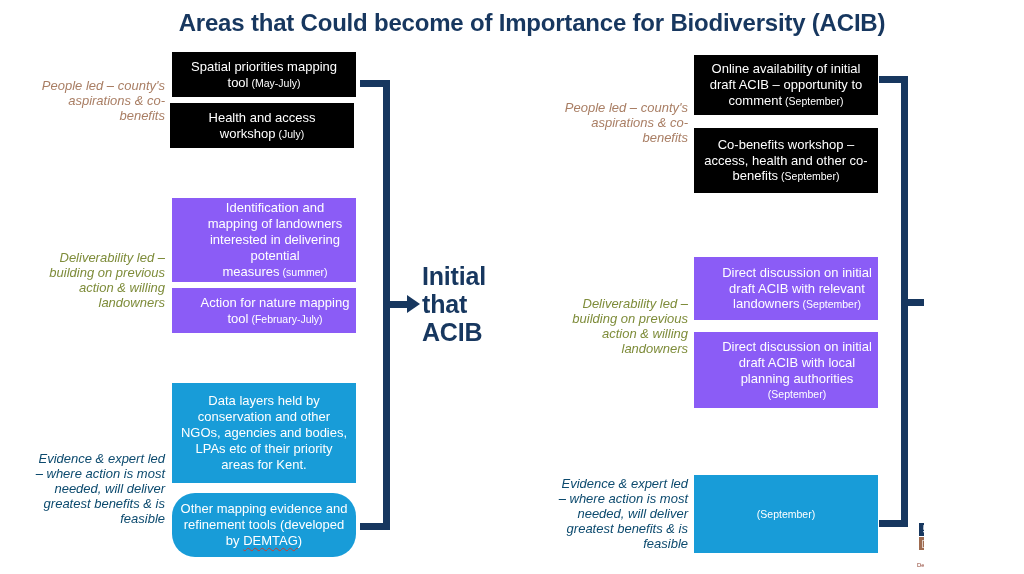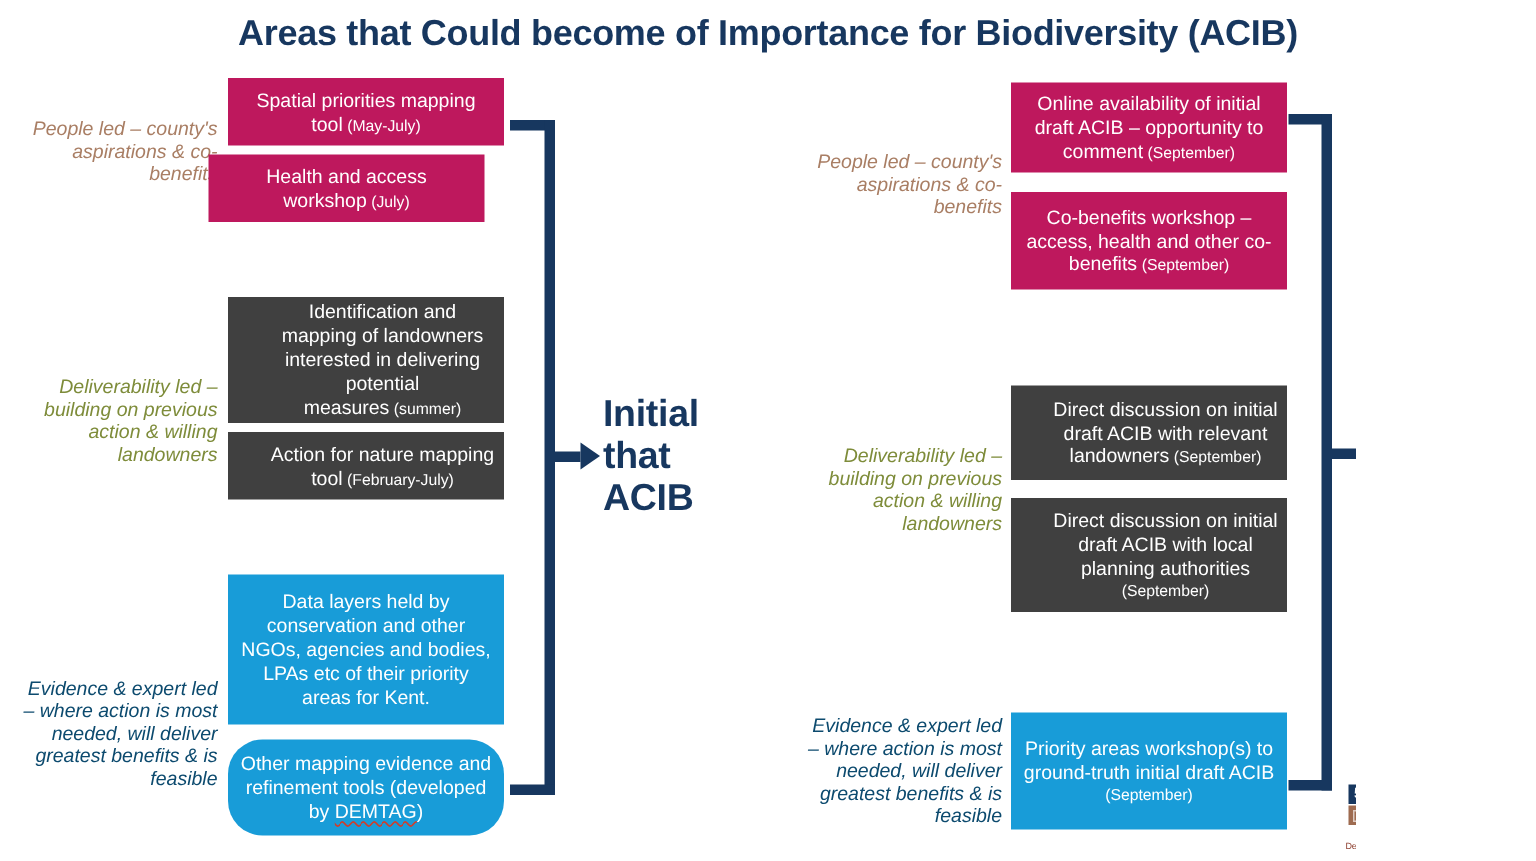--- a/index.html
+++ b/index.html
@@ -1,20 +1,21 @@
 <!DOCTYPE html>
 <html><head>
 <meta charset="utf-8">
 <style>
   * { margin:0; padding:0; box-sizing:border-box; }
   html,body { background:#ffffff; }
   body { font-family:"Liberation Sans", sans-serif; }
   #canvas {
     position:relative; width:904px; height:574px; background:#ffffff;
     overflow:hidden;
+    margin-left:20px;
   }
 
   
   .title {
     position:absolute; top:9px; left:0; width:1024px; text-align:center;
     font-size:24px; font-weight:bold; color:#17375f; letter-spacing:-0.2px;
   }
 
   
   .group-label {
@@ -24,22 +25,22 @@
   .label-people  { color:#a97e64; }
   .label-deliver { color:#7e8c3a; }
   .label-evidence{ color:#0c4a6e; }
 
   
   .box {
     position:absolute; width:184px; color:#ffffff; text-align:center;
     font-size:13px; line-height:1.22; display:flex; flex-direction:column;
     align-items:center; justify-content:center; padding:4px 6px;
   }
-  .box-brown { background:#be185d; }
-  .box-green { background:#404040;padding-left:28px; }
+  .box-brown { background:#000000; }
+  .box-green { background:#8b5cf6;padding-left:28px; }
   .box-blue  { background:#189cd8; }
   .box-date { font-size:10.5px; }
   .box-date.inline { display:inline; margin-left:3px; }
   .box-date.block { display:block; margin-top:1px; }
   .box .txt { display:inline; }
   .flagged {
     text-decoration-line:underline; text-decoration-style:wavy;
     text-decoration-color:#d23b28; text-decoration-thickness:1px;
     text-underline-offset:2px;
   }
@@ -84,21 +85,21 @@
 
   <div class="title">Areas that Could become of Importance for Biodiversity (ACIB)</div>
 
   <div class="group-label label-people" style="left:15px; top:78px;">People led – county's aspirations &amp; co-benefits</div>
   <div class="group-label label-deliver" style="left:15px; top:250px;">Deliverability led – building on previous action &amp; willing landowners</div>
   <div class="group-label label-evidence" style="left:15px; top:451px;">Evidence &amp; expert led – where action is most needed, will deliver greatest benefits &amp; is feasible</div>
 
   <div class="box box-brown" style="left:152px; top:52px; height:45px;">
     <div><span class="txt">Spatial priorities mapping tool</span><span class="box-date inline">(May-July)</span></div>
   </div>
-  <div class="box box-brown" style="left:139px; top:103px; height:45px;">
+  <div class="box box-brown" style="left:150px; top:103px; height:45px;">
     <div><span class="txt">Health and access workshop</span><span class="box-date inline">(July)</span></div>
   </div>
 
   <div class="box box-green" style="left:152px; top:198px; height:84px;">
     <div><span class="txt">Identification and mapping of landowners interested in delivering potential measures</span><span class="box-date inline">(summer)</span></div>
   </div>
   <div class="box box-green" style="left:152px; top:288px; height:45px;">
     <div><span class="txt">Action for nature mapping tool</span><span class="box-date inline">(February-July)</span></div>
   </div>
 
@@ -128,21 +129,21 @@
   </div>
 
   <div class="box box-green" style="left:674px; top:257px; height:63px;">
     <div><span class="txt">Direct discussion on initial draft ACIB with relevant landowners</span><span class="box-date inline">(September)</span></div>
   </div>
   <div class="box box-green" style="left:674px; top:332px; height:76px;">
     <div><span class="txt">Direct discussion on initial draft ACIB with local planning authorities</span><span class="box-date block">(September)</span></div>
   </div>
 
   <div class="box box-blue" style="left:674px; top:475px; height:78px;">
-    <div><span class="txt">Priority areas workshop(s) to ground-truth initial draft ACIB</span><span class="box-date block">(September)</span></div>
+    <div><span class="box-date block">(September)</span></div>
   </div>
 
   <div class="conn" style="left:859px; top:76px; width:29px; height:7px;"></div>
   <div class="conn" style="left:881px; top:76px; width:7px; height:451px;"></div>
   <div class="conn" style="left:859px; top:520px; width:29px; height:7px;"></div>
   <div class="conn" style="left:888px; top:299px; width:17px; height:7px;"></div>
   <div class="arrowhead" style="left:905px; top:293px;"></div>
   <div class="outcome" style="left:924px; top:275px; width:85px;">Draft ACIB</div>
 
   <div class="logo-squares">

